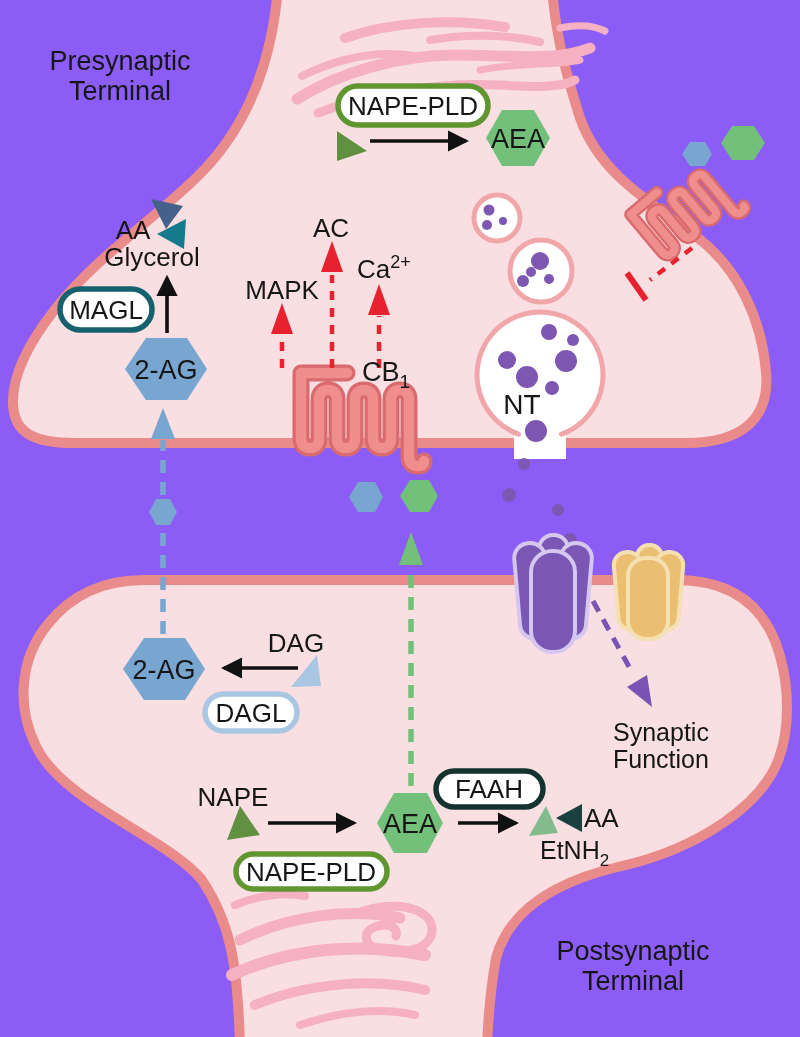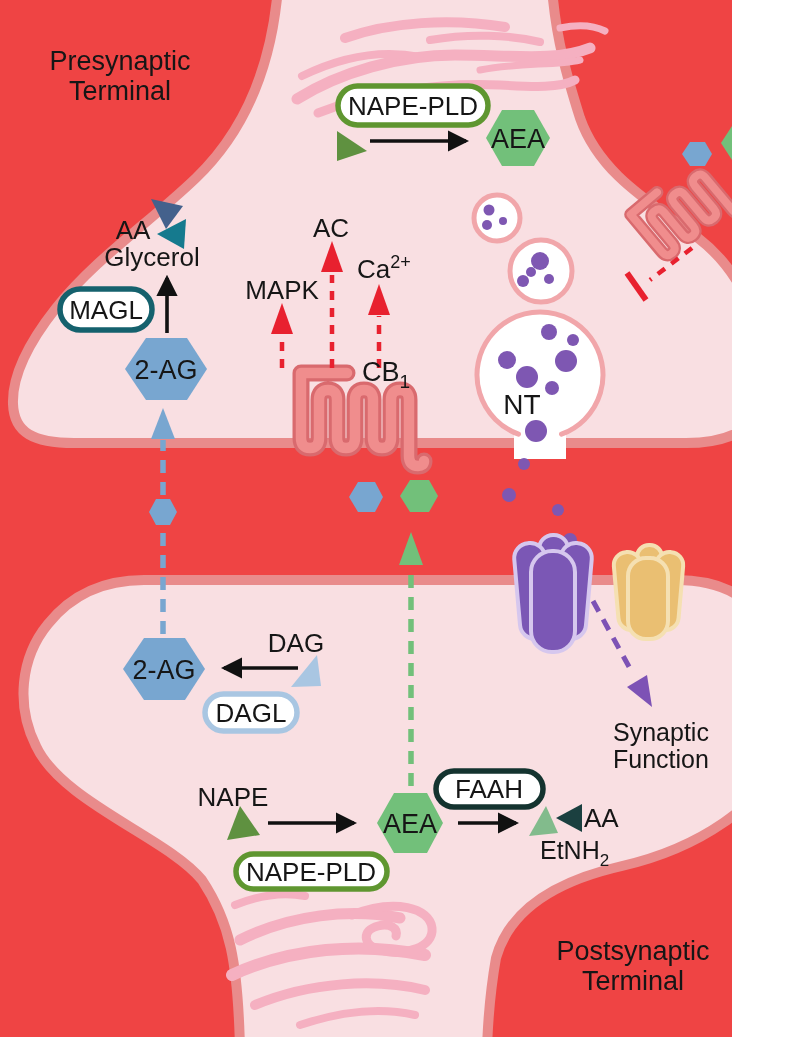--- a/index.html
+++ b/index.html
@@ -1,16 +1,16 @@
 <!DOCTYPE html>
 <html><head>
 <meta charset="utf-8">
 <style>
   html,body{margin:0;padding:0;background:#ffffff;}
-  .stage{position:relative;width:732px;height:1037px;background:#ef4444;overflow:hidden;
+  .stage{position:relative;width:800px;height:1037px;background:#8b5cf6;overflow:hidden;
          font-family:"Liberation Sans", sans-serif;}
   svg{position:absolute;left:0;top:0;}
   .t{fill:#161616;font-family:"Liberation Sans", sans-serif;}
   .t27{font-size:27px;}
   .t26{font-size:26px;}
   .t25{font-size:25px;}
   .t28{font-size:28px;}
   .mid{text-anchor:middle;}
   .blob{fill:#f9dfe2;stroke:#e98b8b;stroke-width:10;}
   .er{fill:none;stroke:#f5b0c1;stroke-linecap:round;}

